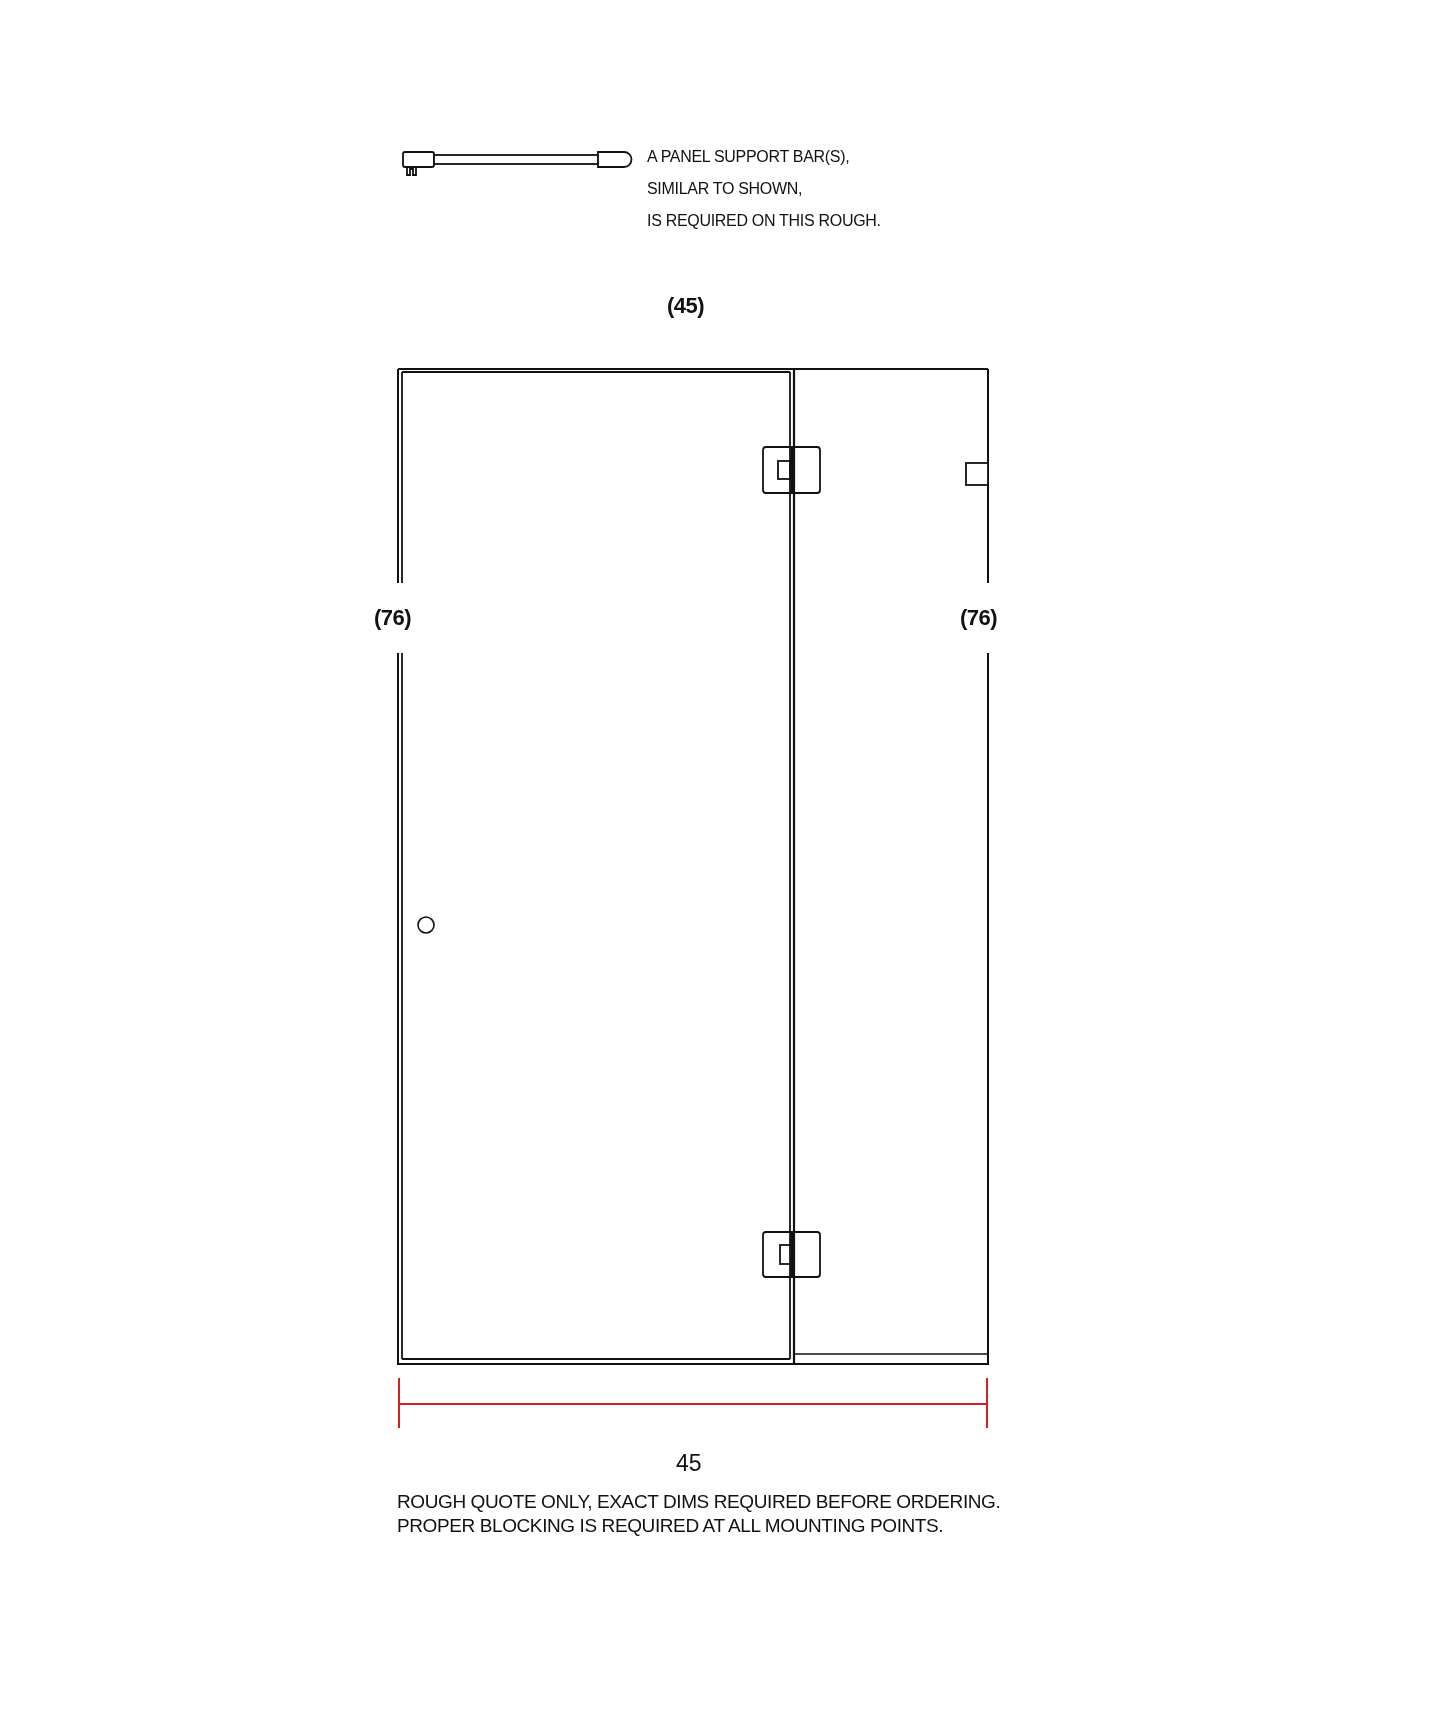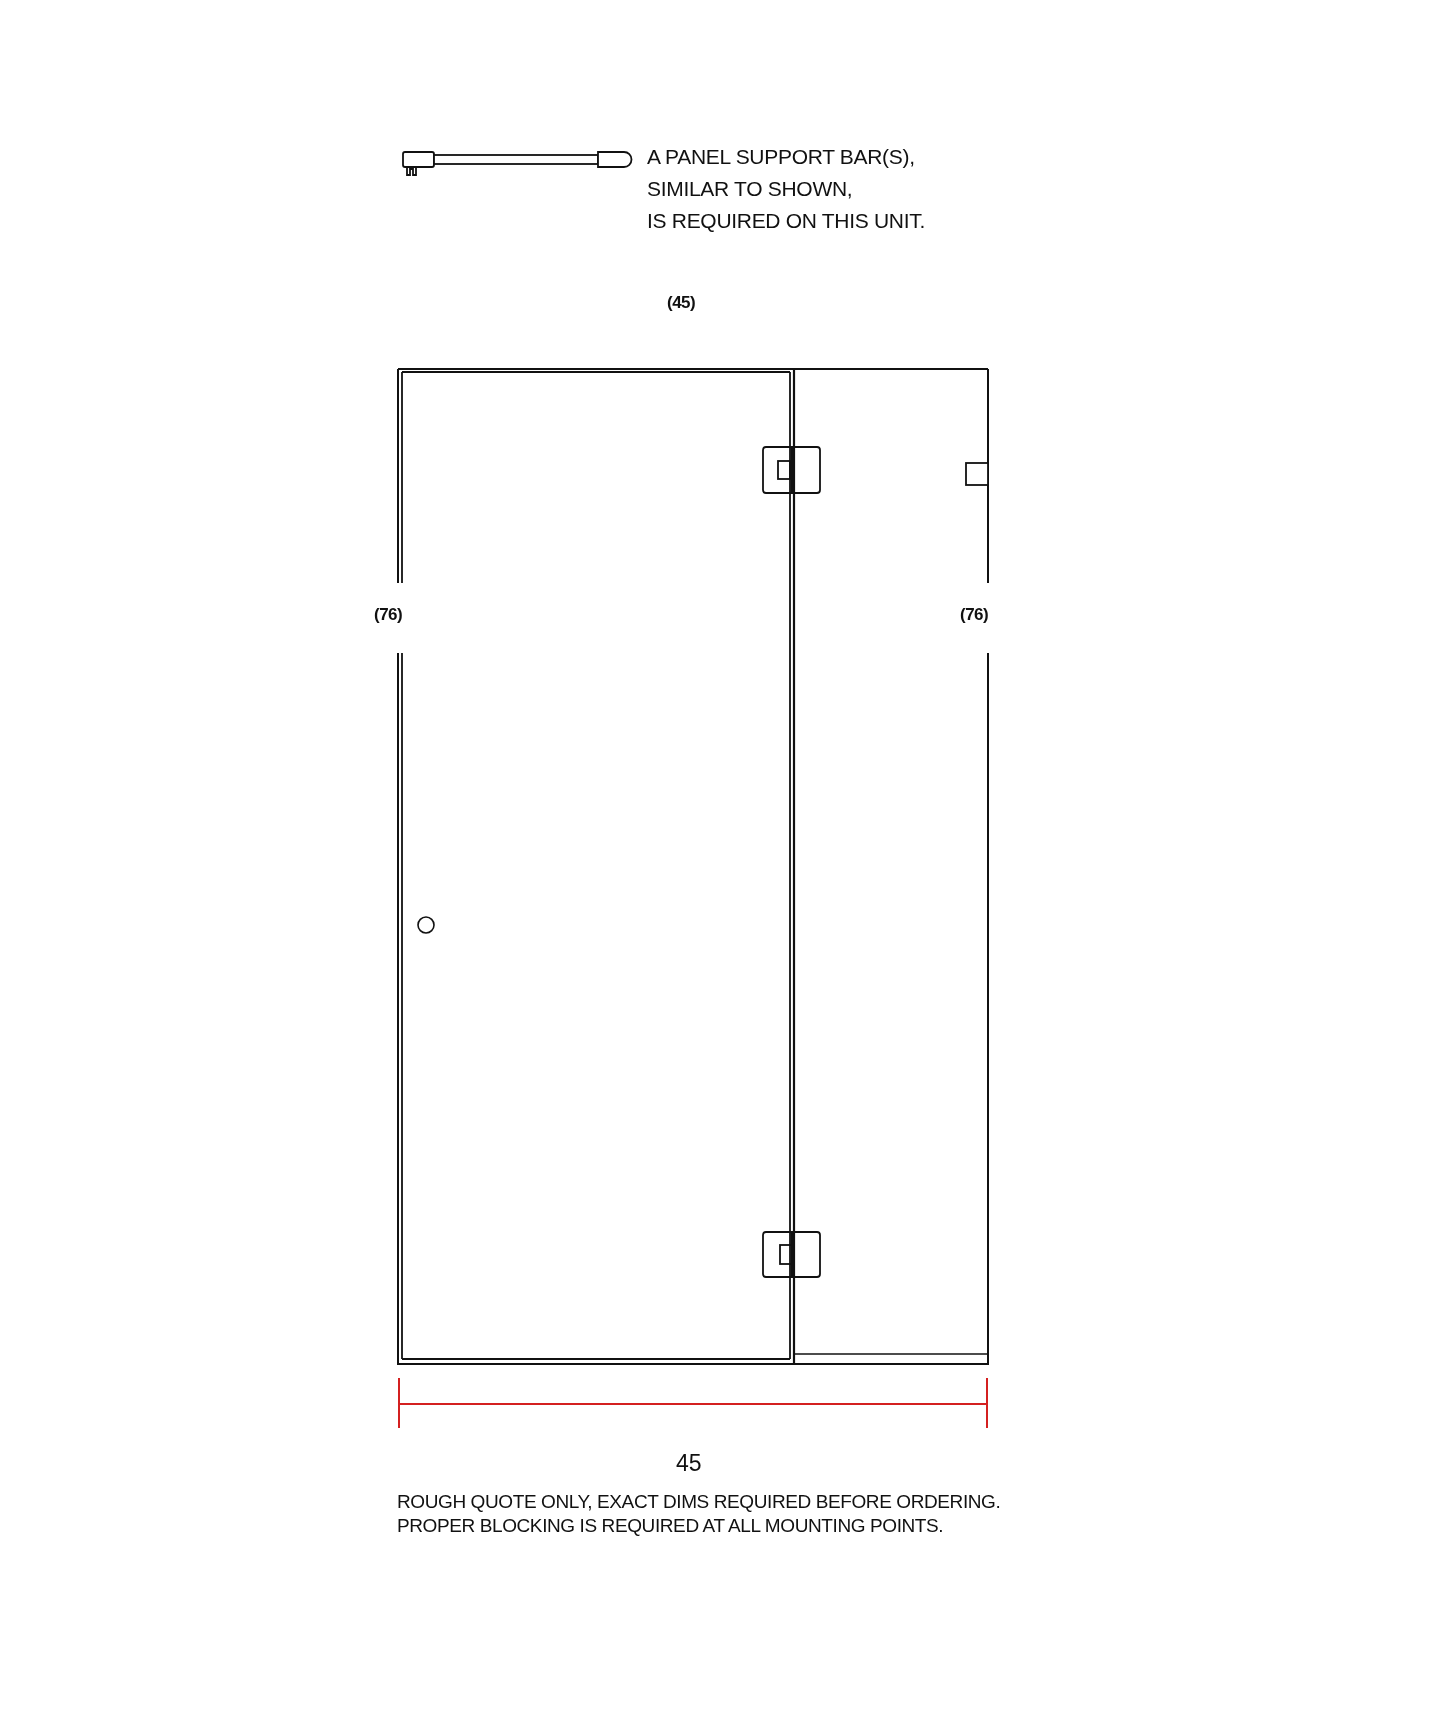--- a/index.html
+++ b/index.html
@@ -1,19 +1,19 @@
 <!DOCTYPE html>
 <html><head>
 <meta charset="utf-8">
 <style>
   html, body { margin: 0; padding: 0; background: #ffffff; }
   body { width: 1445px; height: 1717px; position: relative; overflow: hidden; font-family: "Liberation Sans", sans-serif; color: #111111; }
   svg.drawing { position: absolute; left: 0; top: 0; }
-  .note-line { position: absolute; left: 647px; font-size: 21px; line-height: 32px; white-space: nowrap; letter-spacing: -0.3px; }
-  .dim-bold { position: absolute; font-weight: bold; font-size: 17px; white-space: nowrap; letter-spacing: -0.5px; }
+  .note-line { position: absolute; left: 647px; font-size: 16px; line-height: 32px; white-space: nowrap; letter-spacing: -0.3px; }
+  .dim-bold { position: absolute; font-weight: bold; font-size: 22px; white-space: nowrap; letter-spacing: -0.5px; }
   .footer-line { position: absolute; left: 397px; font-size: 19px; line-height: 36px; white-space: nowrap; letter-spacing: -0.4px; }
   .width-label { position: absolute; font-size: 23px; white-space: nowrap; }
 </style>
 </head>
 <body>
 
 <svg class="drawing" width="1445" height="1717" viewBox="0 0 1445 1717">
 
   <g fill="#ffffff" stroke="#111111" stroke-width="1.8">
     <rect x="403" y="152" width="31" height="15" rx="2"></rect>
@@ -66,21 +66,21 @@
   <g stroke="#d42020" stroke-width="2" fill="none">
     <line x1="399" y1="1378" x2="399" y2="1428"></line>
     <line x1="987" y1="1378" x2="987" y2="1428"></line>
     <line x1="399" y1="1404" x2="987" y2="1404"></line>
   </g>
 </svg>
 
 <div>
   <div class="note-line" style="top:141px;">A PANEL SUPPORT BAR(S),</div>
   <div class="note-line" style="top:173px;">SIMILAR TO SHOWN,</div>
-  <div class="note-line" style="top:205px;">IS REQUIRED ON THIS UNIT.</div>
+  <div class="note-line" style="top:205px;">IS REQUIRED ON THIS ROUGH.</div>
 </div>
 
 <div class="dim-bold" style="left:667px; top:293px;">(45)</div>
 <div class="dim-bold" style="left:374px; top:605px;">(76)</div>
 <div class="dim-bold" style="left:960px; top:605px;">(76)</div>
 <div class="width-label" style="left:676px; top:1450px;text-align:center;">45</div>
 
 <div>
   <div class="footer-line" style="top:1484px;">ROUGH QUOTE ONLY, EXACT DIMS REQUIRED BEFORE ORDERING.</div>
   <div class="footer-line" style="top:1508px;">PROPER BLOCKING IS REQUIRED AT ALL MOUNTING POINTS.</div>

